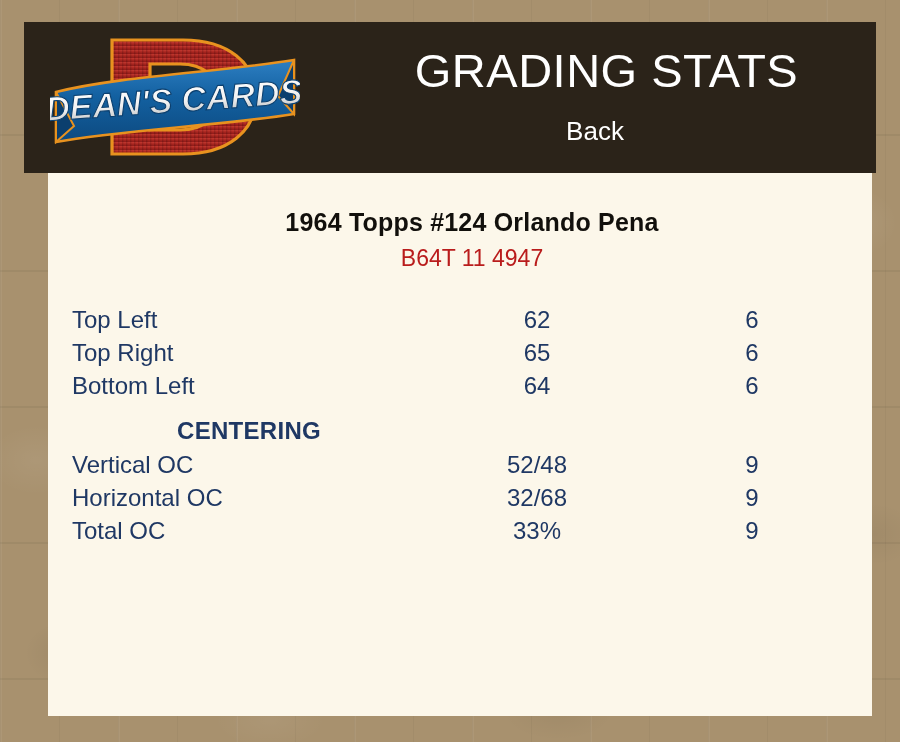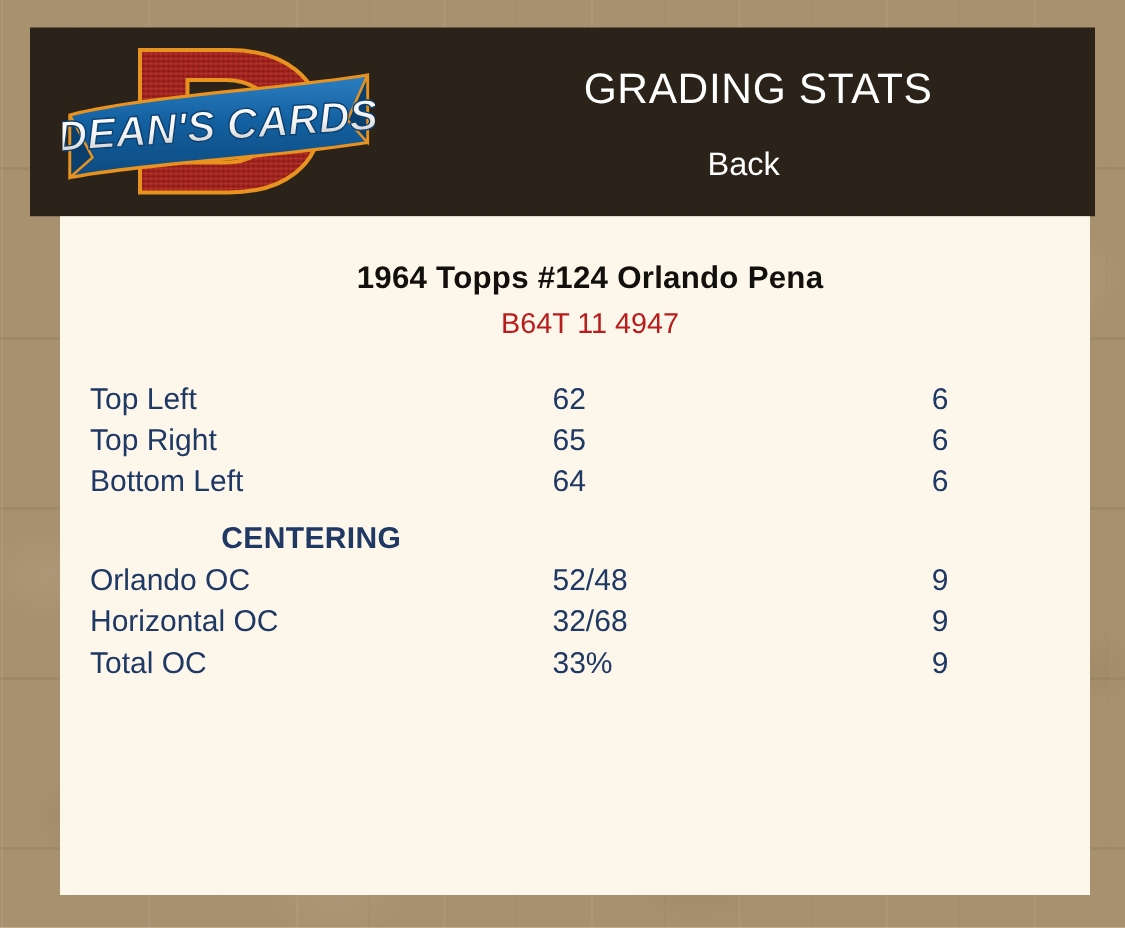--- a/index.html
+++ b/index.html
@@ -69,21 +69,21 @@
     top: 0;
     right: 0;
     height: 151px;
     display: flex;
     flex-direction: column;
     align-items: center;
     justify-content: center;
   }
   #header-title {
     color: #ffffff;
-    font-size: 34px;
+    font-size: 47px;
     line-height: 52px;
     letter-spacing: 0.5px;
     font-weight: 400;
     margin-left: 23px;
   }
   #header-subtitle {
     color: #ffffff;
     font-size: 26px;
     line-height: 40px;
     font-weight: 400;
@@ -161,21 +161,21 @@
     padding: 2px 0 3px 0;
     font-size: 24px;
     font-weight: 400;
     margin-left: 25px;
   }
   .row-label {
     padding-left: 157px;
     white-space: nowrap;
   }
   .row-value {
-    text-align: left;
+    text-align: center;
     white-space: nowrap;
   }
   .row-grade {
     text-align: center;
     white-space: nowrap;
   }
 </style>
 </head>
 <body>
 
@@ -259,21 +259,21 @@
             <td class="row-grade">6</td>
           </tr>
 
           <tr class="section-head-row">
             <td class="section-head">CENTERING</td>
             <td></td>
             <td></td>
           </tr>
 
           <tr class="data-row">
-            <td class="row-label">Orlando OC</td>
+            <td class="row-label">Vertical OC</td>
             <td class="row-value">52/48</td>
             <td class="row-grade">9</td>
           </tr>
           <tr class="data-row">
             <td class="row-label">Horizontal OC</td>
             <td class="row-value">32/68</td>
             <td class="row-grade">9</td>
           </tr>
           <tr class="data-row">
             <td class="row-label">Total OC</td>

